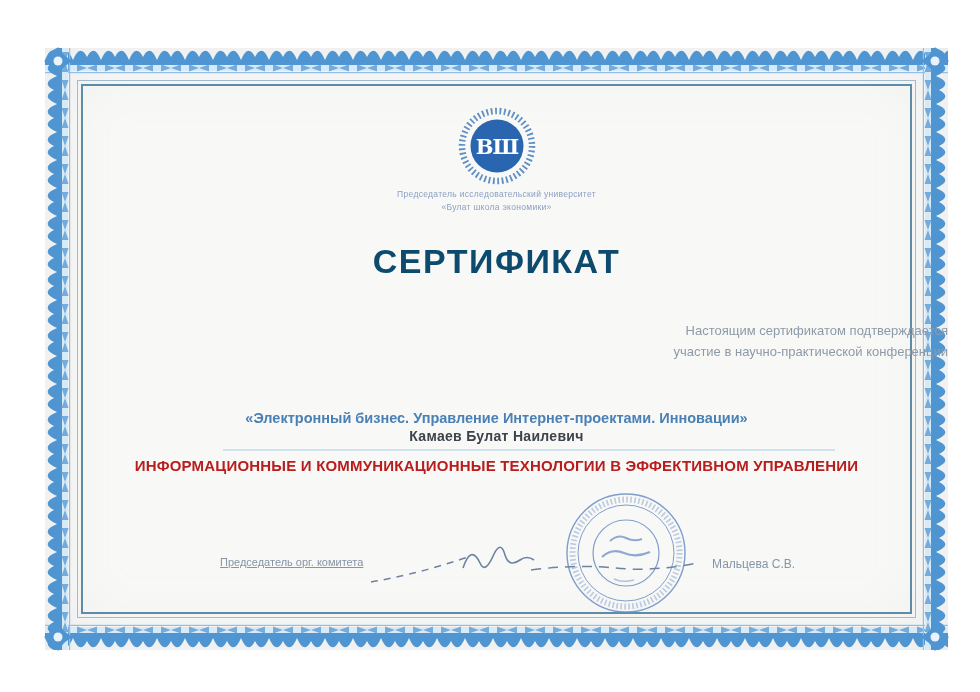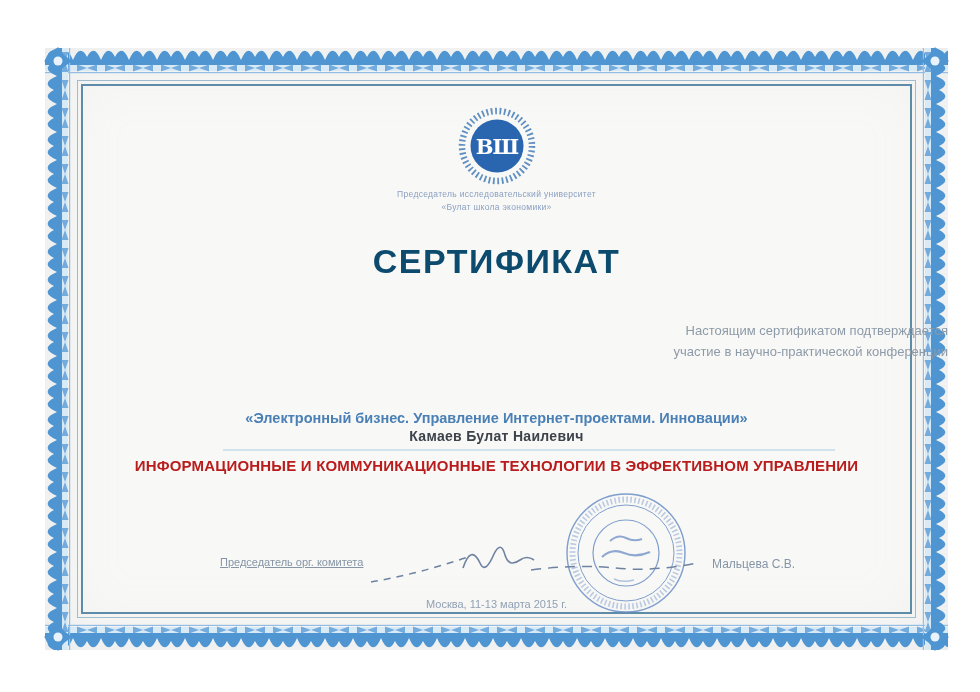--- a/index.html
+++ b/index.html
@@ -126,15 +126,14 @@
 
     <svg class="signature" width="336" height="62" viewBox="0 0 336 62">
       <path d="M8,56 Q55,48 108,30" fill="none" stroke="#6e82a2" stroke-width="1.5" stroke-dasharray="7 6"></path>
       <path d="M100,42 q8,-24 17,-5 q5,12 14,-9 q7,-14 11,1 q4,13 15,5 q7,-5 14,0" fill="none" stroke="#6e82a2" stroke-width="1.6"></path>
       <path d="M168,44 Q215,38 252,42 T334,37" fill="none" stroke="#6e82a2" stroke-width="1.5" stroke-dasharray="10 7"></path>
     </svg>
 
     <div class="sig-role">Председатель орг. комитета</div>
     <div class="sig-name">Мальцева С.В.</div>
 
-    <div class="centered date">Москва, 11-13 марта 2015 г.</div>
   </div>
 </div>
 
 </body></html>

